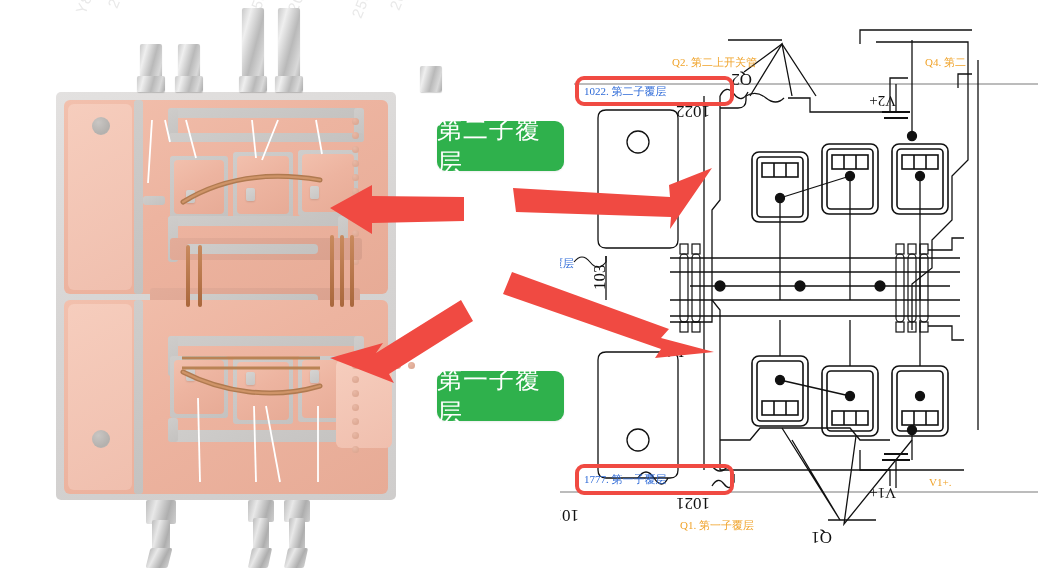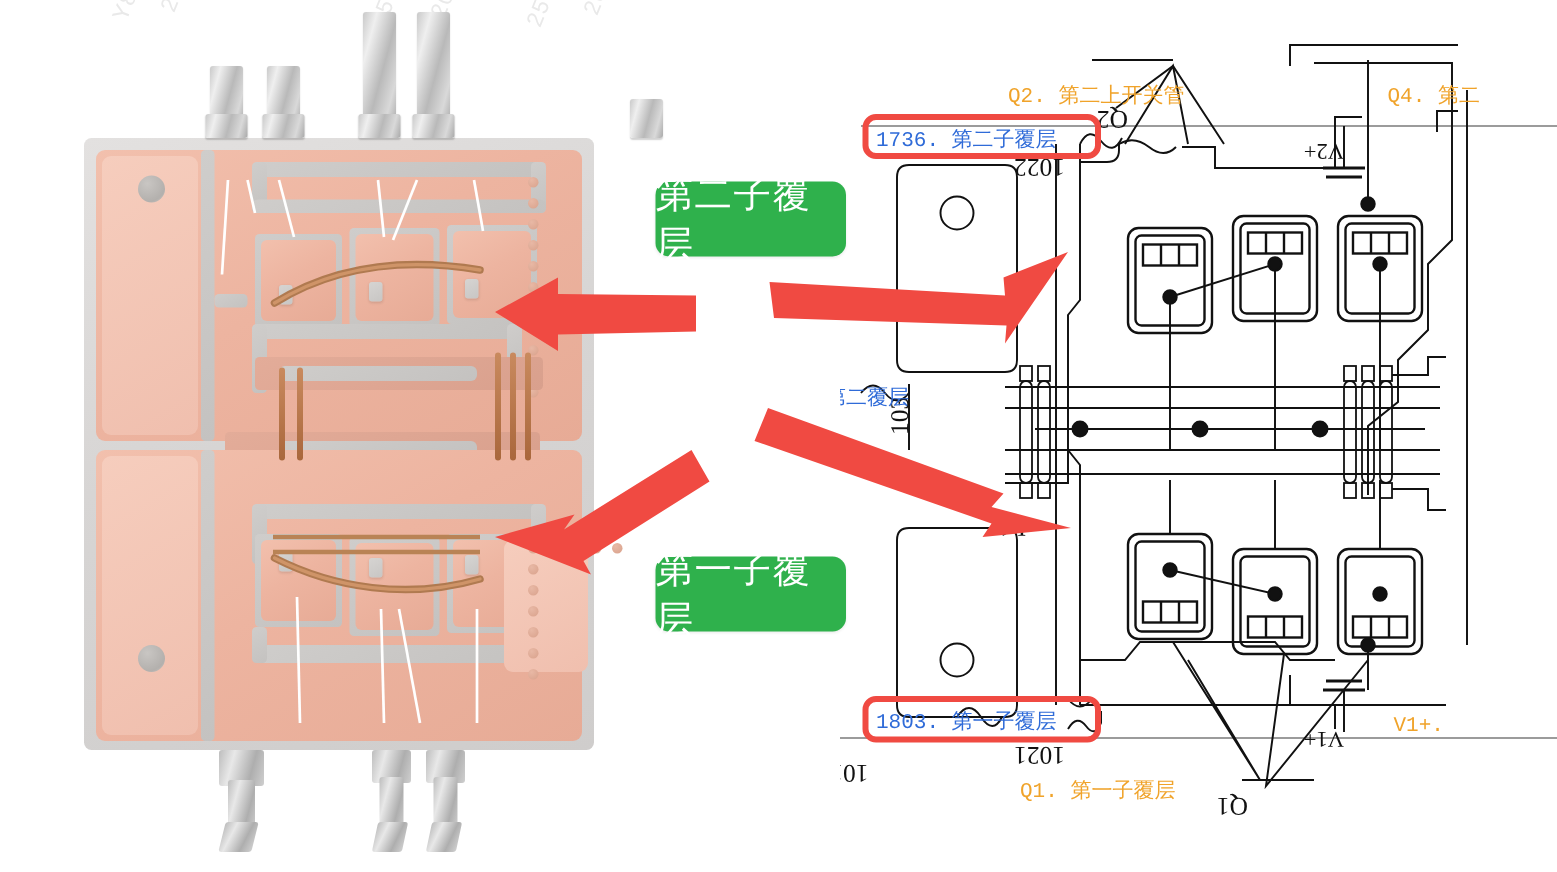--- a/index.html
+++ b/index.html
@@ -102,22 +102,22 @@
   .redbox{
     position:absolute;
     border:4px solid #F04A42;
     border-radius:9px;
     box-sizing:border-box;
     pointer-events:none;
   }
   .lbl{
     position:absolute;
     white-space:nowrap;
-    font-size:14px;
-    font-family:Liberation Mono, monospace;
+    font-size:11px;
+    font-family:Liberation Serif, serif;
   }
   .lbl.blue{ color:#2F6BD8; }
   .lbl.orange{ color:#F0A32A; }
   .arrow-layer{ position:absolute; left:0; top:0; pointer-events:none; }
 </style>
 </head>
 <body>
 
 <div id="stage">
 
@@ -436,22 +436,22 @@
         <text x="45" y="290" transform="rotate(-90 45 290)">103</text>
         <text x="19" y="510" transform="rotate(180 19 510)">101</text>
         <text x="124" y="346" transform="rotate(180 124 346)">L1</text>
         <text x="192" y="74" transform="rotate(180 192 74)">Q2</text>
         <text x="272" y="532" transform="rotate(180 272 532)">Q1</text>
         <text x="336" y="96" transform="rotate(180 336 96)" font-size="15">V2+</text>
         <text x="336" y="488" transform="rotate(180 336 488)" font-size="15">V1+</text>
       </g>
     </svg>
 
-    <div class="lbl blue" style="left:24px;  top:84px;">1736. 第二子覆层</div>
-    <div class="lbl blue" style="left:24px;  top:472px;">1803. 第一子覆层</div>
+    <div class="lbl blue" style="left:24px;  top:84px;">1022. 第二子覆层</div>
+    <div class="lbl blue" style="left:24px;  top:472px;">1777. 第一子覆层</div>
     <div class="lbl blue" style="left:-52px; top:256px;">103. 第二覆层</div>
 
     <div class="lbl orange" style="left:112px; top:55px;">Q2. 第二上开关管</div>
     <div class="lbl orange" style="left:365px; top:55px;">Q4. 第二</div>
     <div class="lbl orange" style="left:120px; top:518px;">Q1. 第一子覆层</div>
     <div class="lbl orange" style="left:369px; top:476px;">V1+.</div>
   </div>
 
   <div class="redbox" style="left:575px; top:76px;  width:159px; height:30px;"></div>
   <div class="redbox" style="left:575px; top:464px; width:159px; height:31px;"></div>

